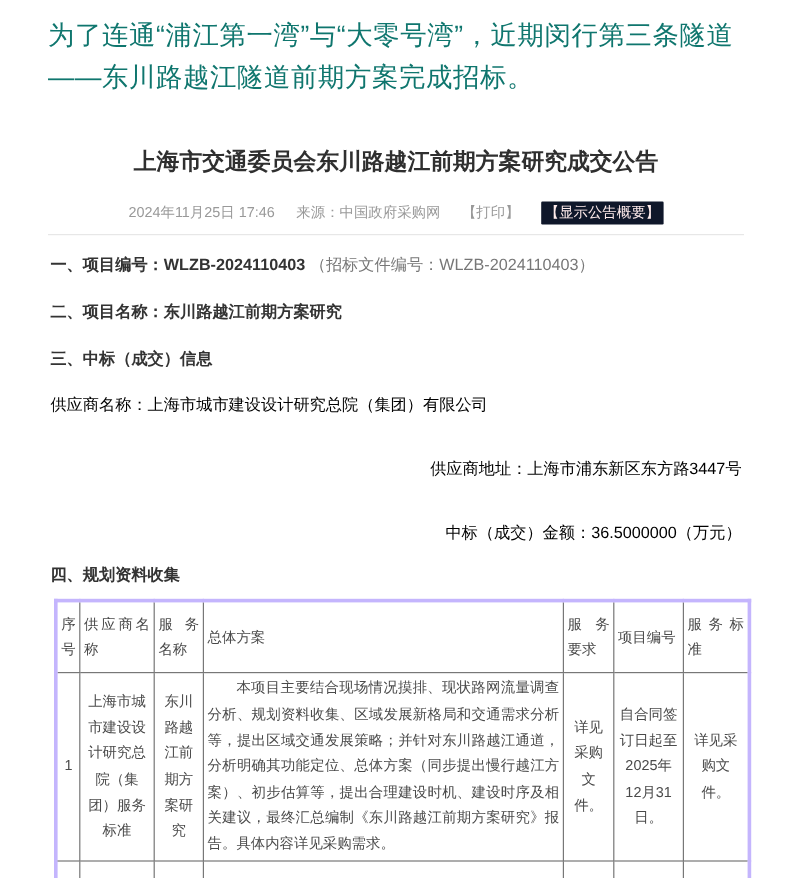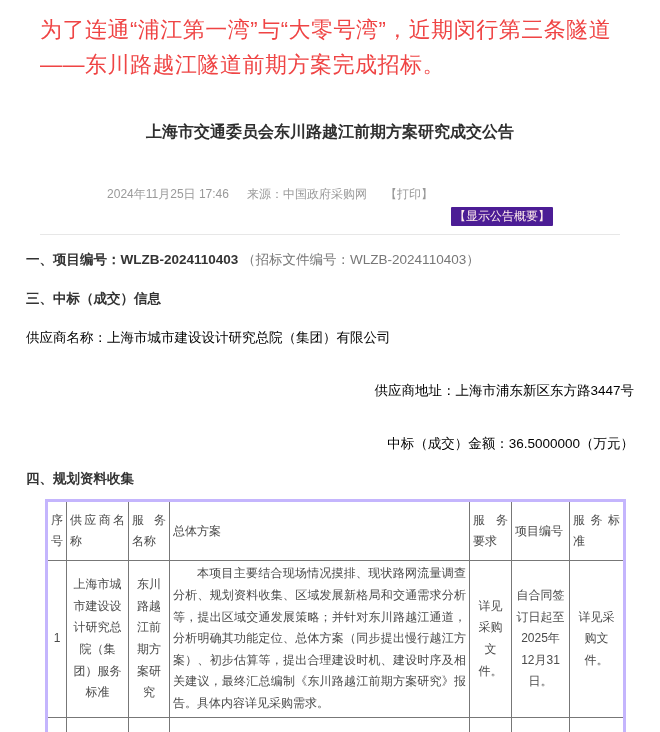--- a/index.html
+++ b/index.html
@@ -7,27 +7,27 @@
     width: 660px; height: 732px;
     background: #ffffff;
     font-family: "Liberation Sans", "DejaVu Sans", sans-serif;
     color: #3a3a3a;
     overflow: hidden;
   }
   .intro {
     padding: 12px 40px 0 40px;
     font-size: 22px;
     line-height: 1.6;
-    color: #ef4444;
+    color: #0f766e;
     letter-spacing: 0.5px;
   }
   .title {
     margin-top: 40px;
     text-align: center;
-    font-size: 16px;
+    font-size: 19px;
     font-weight: bold;
     color: #2f2f2f;
   }
   .meta {
     margin-top: 20px;
     display: flex;
     justify-content: center;
     align-items: center;
     gap: 18px;
     font-size: 12px;
@@ -42,21 +42,21 @@
     cursor: pointer;
     text-decoration: none;
     font-size: 12px;
   }
   .divider {
     margin: 8px 40px 0 40px;
     border: none;
     border-top: 1px solid #e7e7e7;
     height: 0;
   }
-  .content { padding: 0 26px; font-size: 13.5px; }
+  .content { padding: 0 42px; font-size: 13.5px; }
   .sec-heading { font-weight: bold; color: #333333; }
   .sec-note { font-weight: normal; color: #777777; }
   .info-line { color: #000000; }
   .mt16 { margin-top: 16px; }
   .mt21 { margin-top: 21px; }
   .mt22 { margin-top: 35px; text-align: right; }
   .mt17 { margin-top: 17px; }
   table.subject-table {
     margin: 11px 0 0 45px;
     width: 578px;
@@ -90,30 +90,31 @@
 <body>
 
 <p class="intro">为了连通“浦江第一湾”与“大零号湾”，近期闵行第三条隧道——东川路越江隧道前期方案完成招标。</p>
 
 <h1 class="title">上海市交通委员会东川路越江前期方案研究成交公告</h1>
 
 <div class="meta">
   <span>2024年11月25日 17:46</span>
   <span>来源：中国政府采购网</span>
   <a class="print-link">【打印】</a>
-  <a class="badge" style="background-color: #4c1d95; margin-top: 44px;">【显示公告概要】</a>
+  <a class="badge" style="background-color: #0f172a;">【显示公告概要】</a>
 </div>
 
 <hr class="divider">
 
 <div class="content">
   <p class="mt16">
     <span class="sec-heading">一、项目编号：WLZB-2024110403</span>
     <span class="sec-note">（招标文件编号：WLZB-2024110403）</span>
   </p>
+  <p class="mt21 sec-heading">二、项目名称：东川路越江前期方案研究</p>
   <p class="mt21 sec-heading">三、中标（成交）信息</p>
   <p class="mt21 info-line">供应商名称：上海市城市建设设计研究总院（集团）有限公司</p>
   <p class="mt22 info-line">供应商地址：上海市浦东新区东方路3447号</p>
   <p class="mt22 info-line">中标（成交）金额：36.5000000（万元）</p>
   <p class="mt17 sec-heading">四、规划资料收集</p>
 </div>
 
 <table class="subject-table">
   <colgroup>
     <col style="width:20px">

